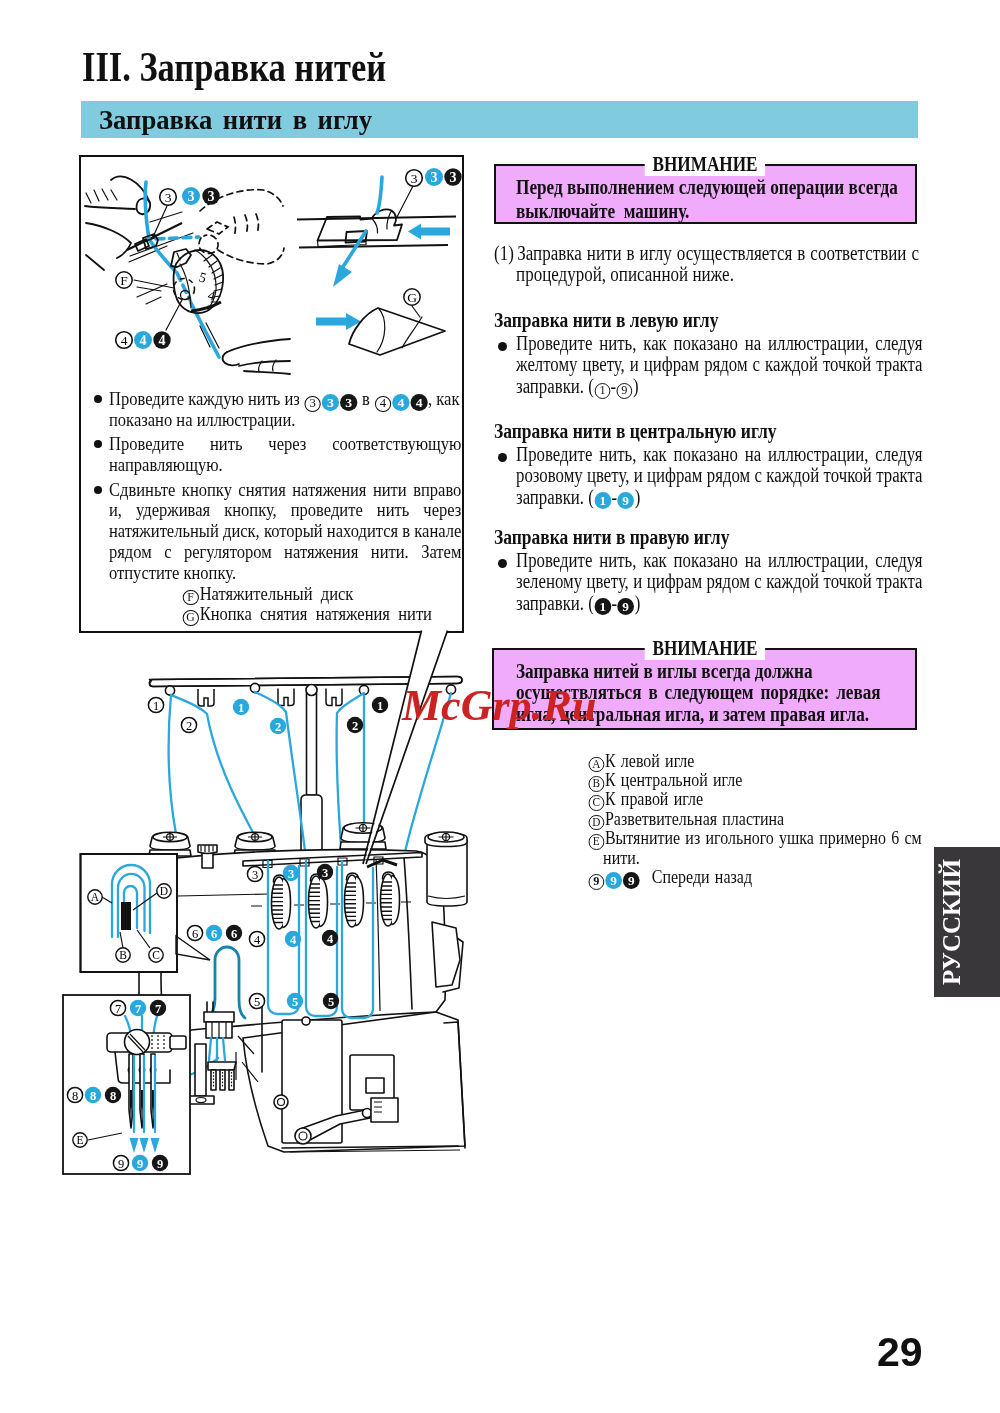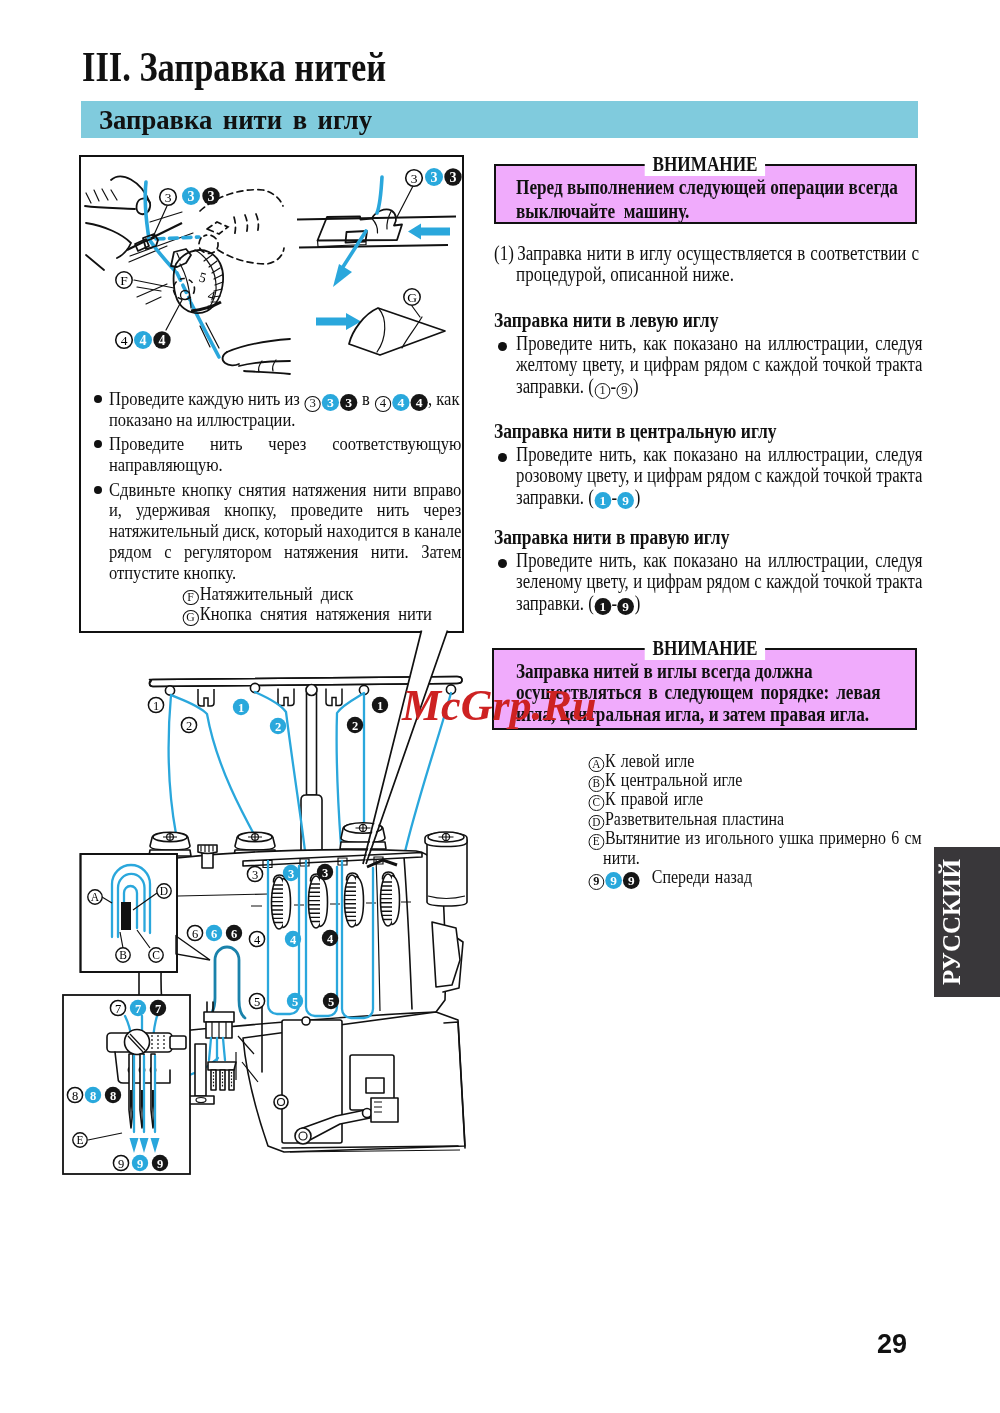--- a/index.html
+++ b/index.html
@@ -253,21 +253,21 @@
   <div class="nw" style="margin-top:0.5px;"><span class="cn cnw" style="font-weight:bold;">9</span><span class="cn cnc">9</span><span class="cn cnk">9</span><span style="display:inline-block;width:14px;"></span>Спереди назад</div>
 </div>
 
 <div class="abs" style="left:402px;top:680px;font-style:italic;font-weight:bold;
      font-size:44px;color:#cd2222;z-index:30;">McGrp.Ru</div>
 
 <div class="abs" style="left:934px;top:847px;width:66px;height:150px;background:#39373a;z-index:5;"></div>
 <div class="abs" style="left:885px;top:909px;width:132px;height:26px;z-index:6;transform:rotate(-90deg);color:#fff;font-weight:bold;font-size:25px;text-align:center;font-family:'Liberation Serif',serif;">РУССКИЙ</div>
 
 <div class="abs" style="left:877px;top:1329px;font-family:'Liberation Sans',sans-serif;
-     font-weight:bold;font-size:27px;">29</div>
+     font-weight:bold;font-size:41px;">29</div>
 
 <svg class="abs" id="machine" style="left:60px;top:628px;z-index:2;" width="440" height="572" viewBox="60 628 440 572">
 <defs>
   <g id="hook">
     <path d="M0,0 l0,14 q0,3 3,3 l3,0 l0,-8 l4,0 l0,8 l3,0 q3,0 3,-3 l0,-14" fill="#fff" stroke="#111" stroke-width="1.5"></path>
   </g>
 </defs>
 <style>
   .k{fill:#fff;stroke:#111;stroke-width:1.6;stroke-linejoin:round;stroke-linecap:round;}
   .n{fill:none;stroke:#111;stroke-width:1.6;stroke-linejoin:round;stroke-linecap:round;}

